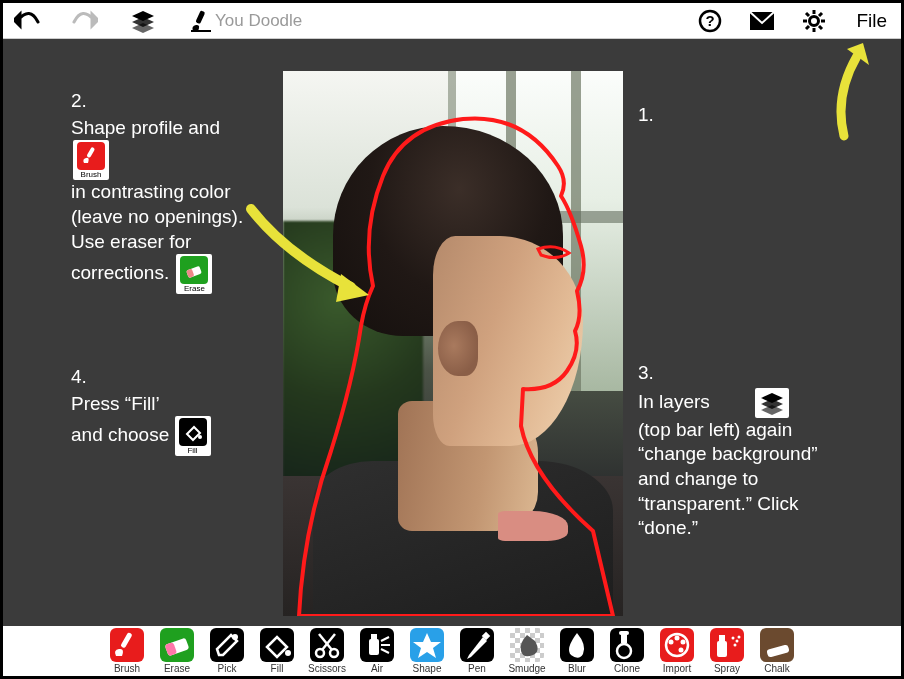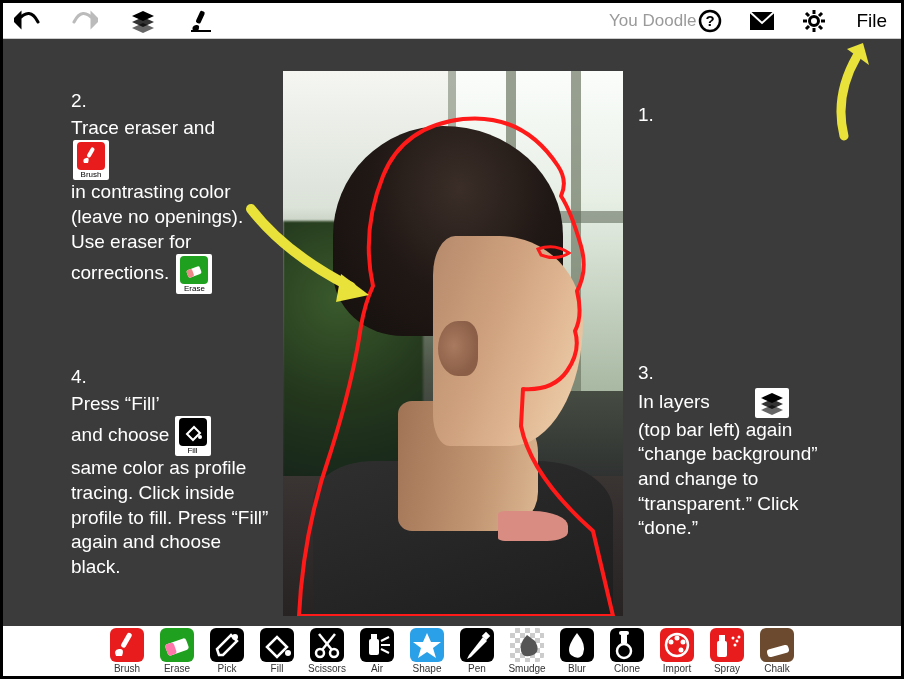--- a/index.html
+++ b/index.html
@@ -22,21 +22,21 @@
     position: absolute;
     left: 0; top: 0; right: 0;
     height: 36px;
     background: #fff;
     display: flex;
     align-items: center;
     padding: 0 10px;
     border-bottom: 1px solid #ccc;
   }
   .topbar .tb-left { display: flex; align-items: center; gap: 30px; }
-  .topbar .title { flex: 1; text-align: right; color: #9a9a9a; font-size: 17px; font-weight: 400; }
+  .topbar .title { flex: 1; text-align: left; color: #9a9a9a; font-size: 17px; font-weight: 400; }
   .topbar .tb-right { display: flex; align-items: center; gap: 24px; font-size: 19px; color: #000; }
   .tb-icon { width: 28px; height: 28px; display: flex; align-items: center; justify-content: center; cursor: pointer; }
   .tb-file { font-size: 19px; color: #000; cursor: pointer; padding: 0 4px; text-align: center; }
   
   .photo {
     position: absolute;
     left: 280px; top: 68px;
     width: 340px; height: 545px;
     background: linear-gradient(180deg, #f5f6f2 0%, #dbe2d8 25%, #7e8f78 40%, #4b5246 55%, #2e3130 75%, #1f2120 100%);
     overflow: hidden;
@@ -297,21 +297,21 @@
       <path d="M 255 178 Q 272 172 286 182 Q 274 190 258 184 Z" fill="none" stroke="#ff1a1a" stroke-width="3"></path>
     </svg>
   </div>
 
   <div class="instr instr-1">
     <div class="instr-num">1.</div>
   </div>
 
   <div class="instr instr-2">
     <div class="instr-num">2.</div>
-    <span>Trace eraser and</span><br>
+    <span>Shape profile and</span><br>
     <span class="mini-icon">
       <span class="sq" style="background:#e81c1c">
         <svg width="20" height="20" viewBox="0 0 20 20">
             <path d="M3 17 Q1 13 5 12 Q9 11 7 17 Z" fill="#fff"></path>
             <rect x="8" y="1" width="4" height="11" rx="2" fill="#fff" transform="rotate(30 10 6)"></rect>
           </svg>
       </span>
       <span class="lbl">Brush</span>
     </span><br>
     <span>in contrasting color (leave no openings). Use eraser for</span><br>
@@ -346,21 +346,20 @@
     <span>and choose</span>
     <span class="fill-icon-big">
       <span class="sq" style="background:#000;width:28px;height:28px;margin:2px auto 0;display:flex;align-items:center;justify-content:center;border-radius:4px">
         <svg width="20" height="20" viewBox="0 0 20 20">
             <path d="M4 12 L11 5 L17 11 L10 18 Z" fill="none" stroke="#fff" stroke-width="2"></path>
             <circle cx="17" cy="15" r="2" fill="#fff"></circle>
           </svg>
       </span>
       <span class="lbl" style="position:absolute;bottom:0;left:0;right:0;font-size:8px;color:#000;line-height:10px">Fill</span>
     </span><br>
-    <span>same color as profile tracing. Click inside profile to fill. Press “Fill” again and choose black.</span>
   </div>
 
   <svg class="arrow-file" width="55" height="100" viewBox="0 0 55 100">
     <path d="M 15 95 Q 5 55 28 15" stroke="#e8e23a" stroke-width="9" fill="none" stroke-linecap="round"></path>
     <path d="M 18 8 L 34 2 L 40 24 Z" fill="#e8e23a"></path>
   </svg>
   <svg class="arrow-brush" width="140" height="110" viewBox="0 0 140 110">
     <path d="M 10 10 Q 45 55 110 88" stroke="#e8e23a" stroke-width="10" fill="none" stroke-linecap="round"></path>
     <path d="M 100 75 L 128 96 L 95 103 Z" fill="#e8e23a"></path>
   </svg>

